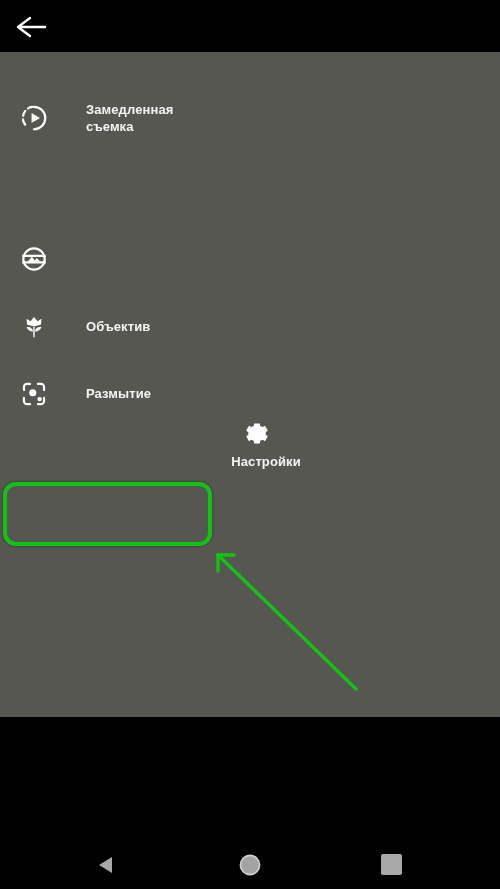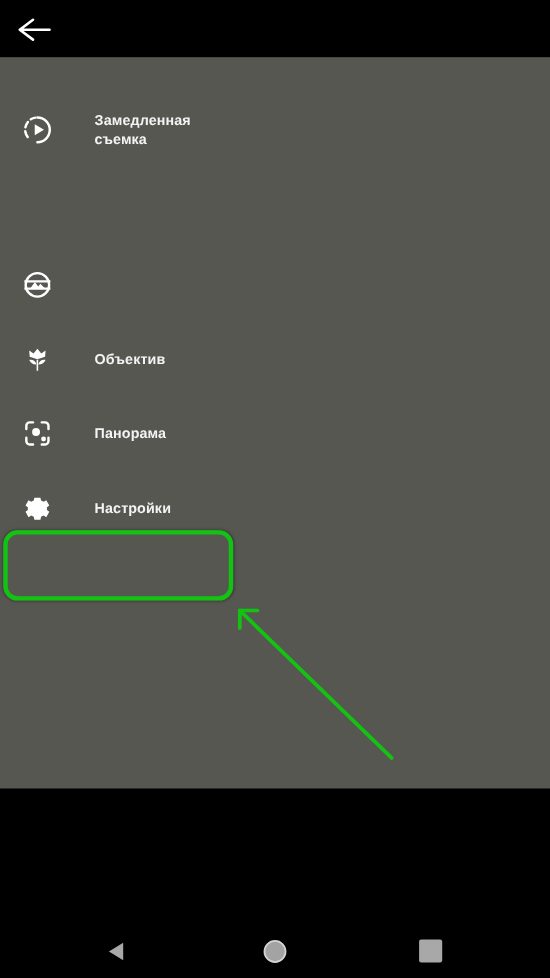--- a/index.html
+++ b/index.html
@@ -130,24 +130,24 @@
         <g fill="none" stroke="#ffffff" stroke-width="2.5" stroke-linecap="round">
           <path d="M11.5 4.5 H8 A3.5 3.5 0 0 0 4.5 8 V11.5"></path>
           <path d="M20.5 4.5 H24 A3.5 3.5 0 0 1 27.5 8 V11.5"></path>
           <path d="M4.5 20.5 V24 A3.5 3.5 0 0 0 8 27.5 H11.5"></path>
           <path d="M27.5 20.5 V24 A3.5 3.5 0 0 1 24 27.5 H20.5"></path>
         </g>
         <circle cx="14.6" cy="14.6" r="4.1" fill="#ffffff"></circle>
         <circle cx="22.4" cy="21.8" r="2.5" fill="#ffffff"></circle>
       </svg>
     </div>
-    <div class="mode-label">Панорама</div>
+    <div class="mode-label">Размытие</div>
   </div>
 
-  <div class="mode-row" style="top:382px;">
+  <div class="mode-row" style="top:361px;flex-direction:column;">
     <div class="mode-icon">
       <svg viewBox="0 0 32 32" width="26" height="26">
         <path fill="#ffffff" d="M16 10.6a5.4 5.4 0 1 0 0 10.8 5.4 5.4 0 0 0 0-10.8zm0 8a2.6 2.6 0 1 1 0-5.2 2.6 2.6 0 0 1 0 5.2z"></path>
         <path fill="#ffffff" d="M19.4 4.2h-6.8l-.7 3.3-2.9 1.2-2.9-1.7-3.4 5.9 2.6 2.1v3l-2.6 2.1 3.4 5.9 2.9-1.7 2.9 1.2.7 3.3h6.8l.7-3.3 2.9-1.2 2.9 1.7 3.4-5.9-2.6-2.1v-3l2.6-2.1-3.4-5.9-2.9 1.7-2.9-1.2z"></path>
       </svg>
     </div>
     <div class="mode-label">Настройки</div>
   </div>
 
   <div id="settings-highlight"></div>

